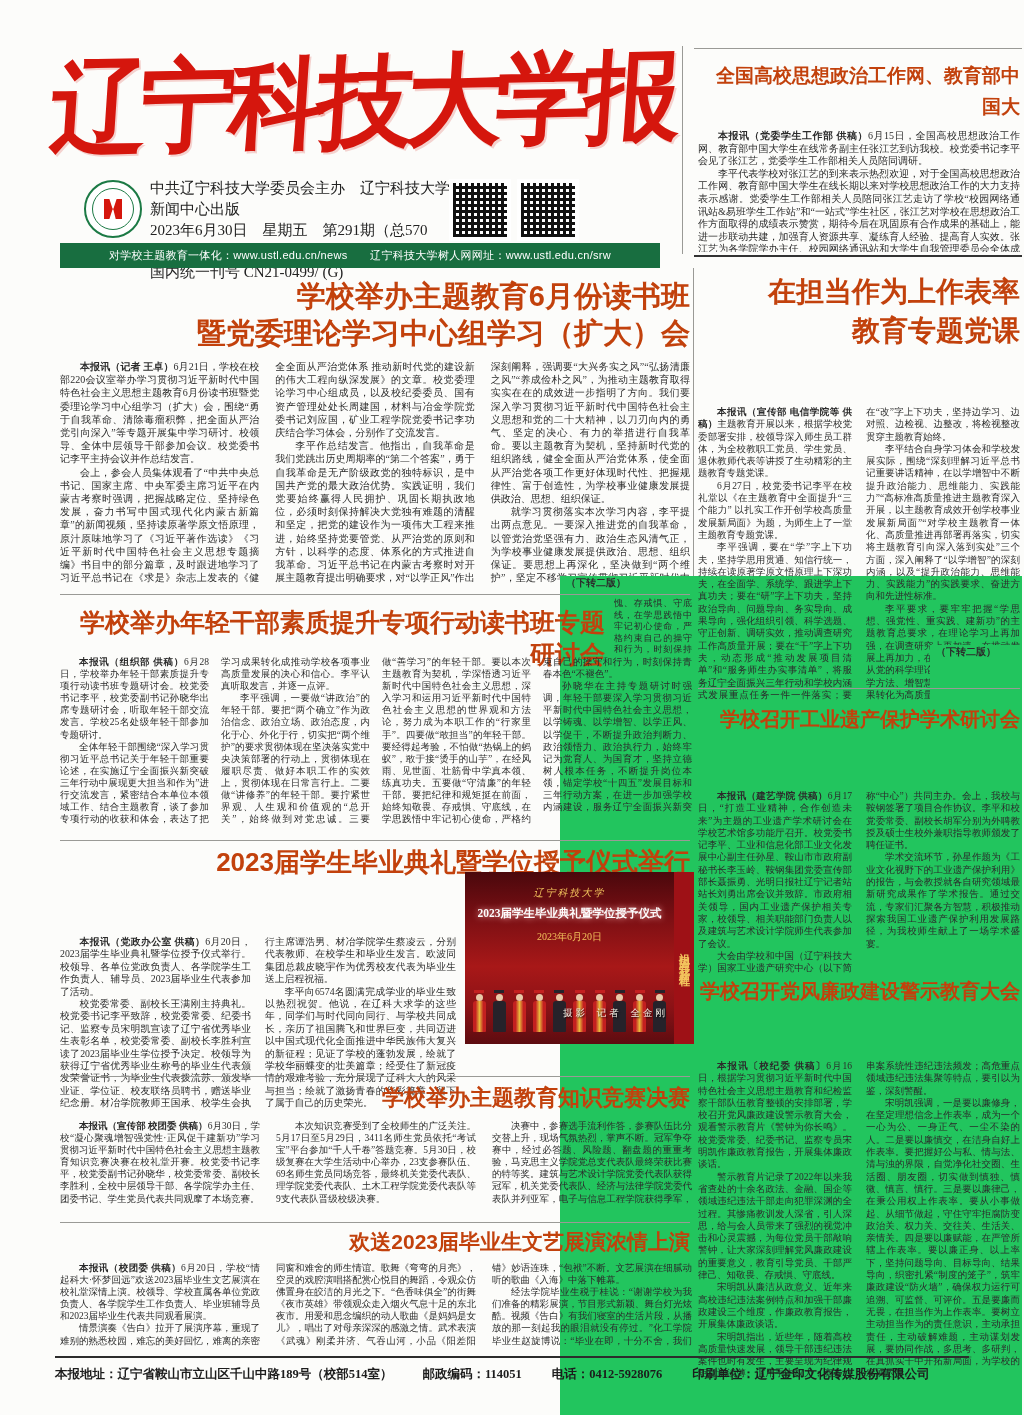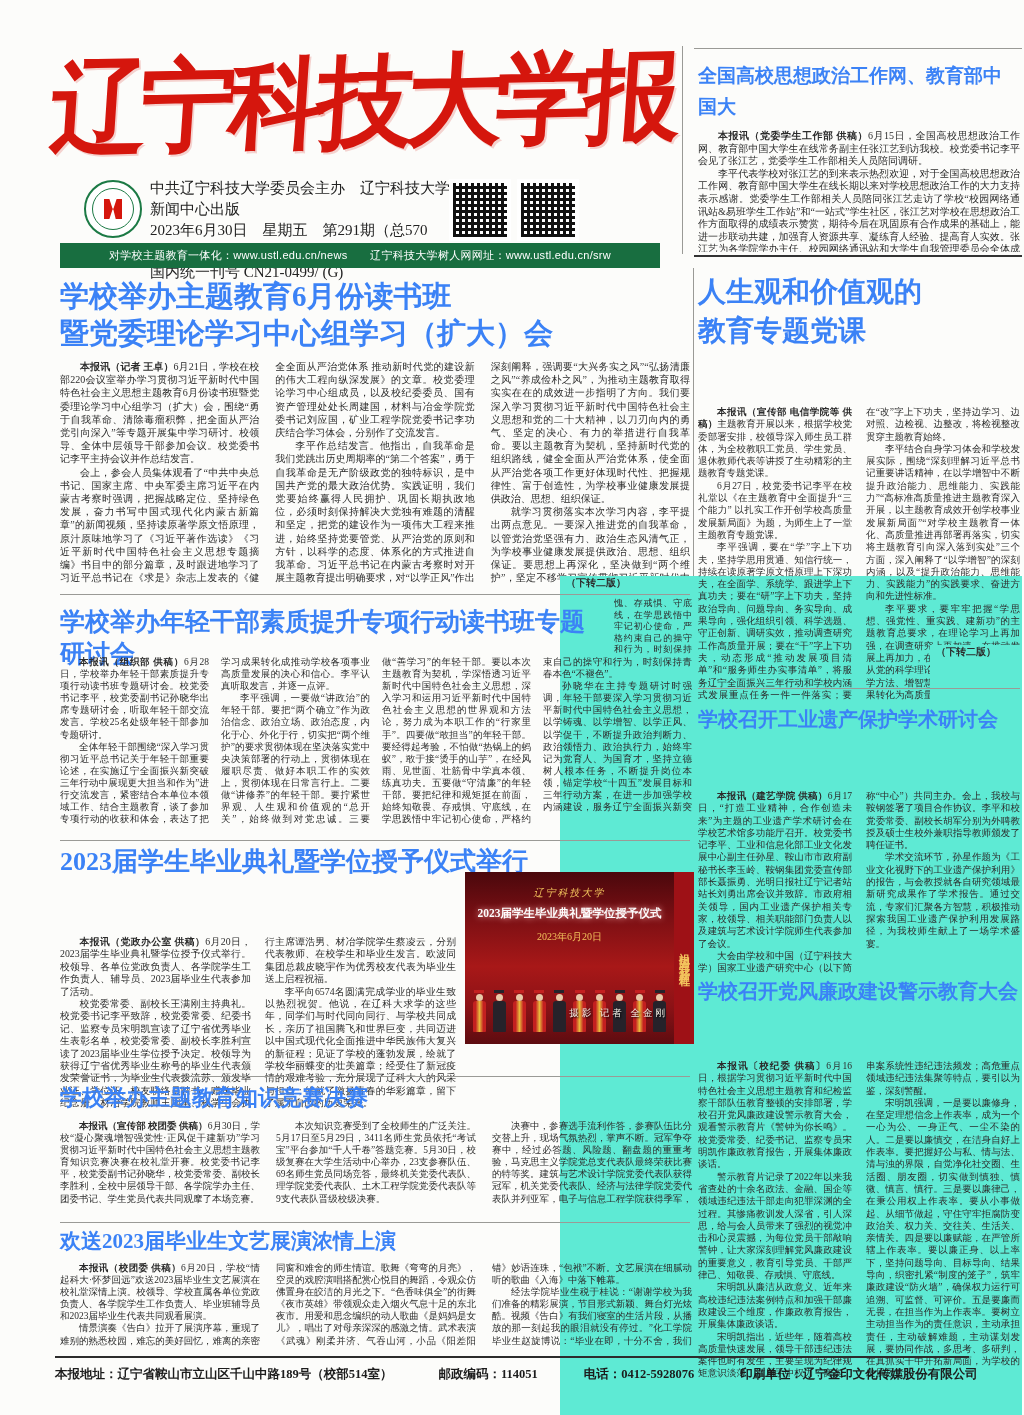--- a/index.html
+++ b/index.html
@@ -21,26 +21,26 @@
       outline:3px solid #fff;box-shadow:0 0 0 4px #fff;}
   #qr1{left:453px;} #qr2{left:521px;}
   #green-bar{left:60px;top:243px;width:600px;height:25px;background:#186e40;color:#fff;
       display:flex;align-items:center;justify-content:center;font-size:11px;letter-spacing:.3px;
       font-family:"Liberation Sans",sans-serif;}
   
   .hrule{background:#9a9a96;height:1px;}
   .hrule-dark{background:#333;height:2px;}
   .vrule{background:#9a9a96;width:1px;}
   
-  .headline{font-weight:bold;color:#3b82f6;text-align:left;font-family:Liberation Serif, serif;}
+  .headline{font-weight:bold;color:#c2410c;text-align:right;font-family:Liberation Sans, sans-serif;}
   
   .body-text{text-align:justify;overflow:hidden;position:absolute;}
   .body-text .para{margin:0;text-indent:2em;}
   .body-text b{font-weight:bold;}
-  .jump{position:absolute;right:2px;bottom:0;background:#5eead4;font-weight:bold;padding-left:6px;}
+  .jump{position:absolute;right:2px;bottom:0;background:#22c55e;font-weight:bold;padding-left:6px;}
   .cols2{column-count:2;column-gap:14px;margin-top:46px;}
   .cols3{column-count:3;column-gap:16px;}
   .cols4{column-count:4;column-gap:12px;}
   
   #grad-photo{left:465px;top:872px;width:229px;height:172px;
       background:linear-gradient(180deg,#4a080c 0%,#7e1014 28%,#a81818 55%,#8c1216 78%,#5d0c10 100%);
       overflow:hidden;color:#fff;}
   #grad-photo .school{position:absolute;left:0;right:20px;top:14px;text-align:center;color:#f3c45d;
       font-size:10px;font-style:italic;letter-spacing:2px;}
   #grad-photo .banner{position:absolute;left:2px;right:22px;top:34px;text-align:center;color:#fdfdfd;
@@ -49,27 +49,27 @@
   #grad-photo .figures{position:absolute;left:4px;right:24px;bottom:12px;display:flex;justify-content:space-around;align-items:flex-end;}
   .figure{width:13px;height:42px;display:flex;flex-direction:column;align-items:center;}
   .figure .head{width:7px;height:7px;border-radius:50%;background:#e8c9a8;}
   .figure .cap{width:10px;height:3px;margin-bottom:1px;}
   .figure .gown{width:13px;height:31px;border-radius:3px 3px 1px 1px;}
   .fig-red .gown{background:linear-gradient(90deg,#c42020 20%,#e8b83c 50%,#c42020 80%);}
   .fig-red .cap{background:#c42020;}
   .fig-black .gown{background:#26222a;}
   .fig-black .cap{background:#26222a;}
   #grad-photo .caption{position:absolute;right:26px;bottom:24px;color:#f5f0e6;font-size:9.5px;letter-spacing:3px;
-      text-shadow:1px 1px 2px #000;font-family:Liberation Sans, sans-serif;}
+      text-shadow:1px 1px 2px #000;font-family:Liberation Mono, monospace;}
   #grad-photo .side-slogan{position:absolute;right:0;top:0;bottom:0;width:20px;background:#9e1116;
       color:#f3c45d;writing-mode:vertical-rl;text-align:center;font-size:11px;font-weight:bold;letter-spacing:4px;
       display:flex;align-items:center;justify-content:center;}
   
   #footer-rule{left:55px;top:1356px;width:914px;height:2px;background:#2c2c2c;}
-  #footer{left:55px;top:1366px;width:914px;display:flex;gap:46px;font-size:12.5px;font-weight:bold;color:#1c1c1c;white-space:nowrap;}
+  #footer{left:55px;top:1366px;width:914px;display:flex;gap:30px;font-size:12.5px;font-weight:bold;color:#1c1c1c;white-space:nowrap;}
   
   #cadre-sidebar{left:614px;top:598px;width:78px;height:56px;font-size:9px;line-height:11.5px;text-align:justify;overflow:hidden;}
 </style>
 </head>
 <body>
 
 <div id="page">
 
   <div class="abs" id="masthead-title">
     <span>辽宁科技大学报</span>
@@ -117,21 +117,21 @@
     <p class="para"><b>本报讯（记者 王卓）</b><span>6月21日，学校在校部220会议室举办学习贯彻习近平新时代中国特色社会主义思想主题教育6月份读书班暨党委理论学习中心组学习（扩大）会，围绕“勇于自我革命、清除毒瘤积弊，把全面从严治党引向深入”等专题开展集中学习研讨。校领导、全体中层领导干部参加会议。校党委书记李平主持会议并作总结发言。</span></p>
     <div>
         <p class="para">会上，参会人员集体观看了“中共中央总书记、国家主席、中央军委主席习近平在内蒙古考察时强调，把握战略定位、坚持绿色发展，奋力书写中国式现代化内蒙古新篇章”的新闻视频，坚持读原著学原文悟原理，原汁原味地学习了《习近平著作选读》《习近平新时代中国特色社会主义思想专题摘编》书目中的部分篇章，及时跟进地学习了习近平总书记在《求是》杂志上发表的《健全全面从严治党体系 推动新时代党的建设新的伟大工程向纵深发展》的文章。校党委理论学习中心组成员，以及校纪委委员、国有资产管理处处长周建国，材料与冶金学院党委书记刘应国，矿业工程学院党委书记李功庆结合学习体会，分别作了交流发言。</p>
         <p class="para">李平作总结发言。他指出，自我革命是我们党跳出历史周期率的“第二个答案”，勇于自我革命是无产阶级政党的独特标识，是中国共产党的最大政治优势。实践证明，我们党要始终赢得人民拥护、巩固长期执政地位，必须时刻保持解决大党独有难题的清醒和坚定，把党的建设作为一项伟大工程来推进，始终坚持党要管党、从严治党的原则和方针，以科学的态度、体系化的方式推进自我革命。习近平总书记在内蒙古考察时对开展主题教育提出明确要求，对“以学正风”作出深刻阐释，强调要“大兴务实之风”“弘扬清廉之风”“养成俭朴之风”，为推动主题教育取得实实在在的成效进一步指明了方向。我们要深入学习贯彻习近平新时代中国特色社会主义思想和党的二十大精神，以刀刃向内的勇气、坚定的决心、有力的举措进行自我革命。要以主题教育为契机，坚持新时代党的组织路线，健全全面从严治党体系，使全面从严治党各项工作更好体现时代性、把握规律性、富于创造性，为学校事业健康发展提供政治、思想、组织保证。</p>
         <p class="para">就学习贯彻落实本次学习内容，李平提出两点意见。一要深入推进党的自我革命，以管党治党坚强有力、政治生态风清气正，为学校事业健康发展提供政治、思想、组织保证。要思想上再深化，坚决做到“两个维护”，坚定不移学习宣传贯彻习近平新时代中国特色社会主义思想，将其作为首要的、长期的、重大的政治任务，努力学懂弄通做实；要深刻理解开展主题教育对于以自我革命精神深入推进全面从严治党、持续净化政治生态的重大意义，坚持不懈用习近平新时代中国特色社会主义思想凝心铸魂；要坚持领导干部带头学、普通党员跟进学，推动全校师生党员学习热潮，不断拓展学习的广度和深度。要行动上再加强，永葆自我革命和斗争精神，锤炼干事创业本领，以“打铁必须自身硬”的姿态和状态，不断实现自我净化、自我完善、自我革新、自我提高，以时不我待的紧迫感和“本领恐慌”的危机感、“昼无为、夜难寐”的使命感和事业心，潜下心来学习，沉下心来工作，心无旁骛钻研业务，全面增强本领，开创学校事业发展新局面。要措施上再压实，坚定不移把全面从严治党引向深入，要坚持责任上全链条，让全校每名党员、干部行使应有权利、履行应尽责任，切实增强管党治党的责任感、使命感；要以党内监督为主导，建立健全党内监督体系，促进各类监督贯通协调，纪检监察部门要在加强政治监督、日常监督上下大气力，严格执纪精准问责，增强监督严肃性、协同性、有效性，发挥监督保障执行和促进完善发展作用。</p>
       </div>
   </div>
   <div class="abs jump" style="left:560px;top:576px;font-size:10px;">（下转二版）</div>
 
   <div class="abs headline" style="left:698px;top:272px;width:322px;font-size:28px;line-height:39px;">
-    <div>人生观和价值观的</div>
+    <div>在担当作为上作表率</div>
     <div>教育专题党课</div>
   </div>
   <div class="body-text cols2" style="left:698px;top:360px;width:322px;height:298px;font-size:9.5px;line-height:12.3px;">
     <p class="para"><b>本报讯（宣传部 电信学院等 供稿）</b><span>主题教育开展以来，根据学校党委部署安排，校领导深入师生员工群体，为全校教职工党员、学生党员、退休教师代表等讲授了生动精彩的主题教育专题党课。</span></p>
     <div>
         <p class="para">6月27日，校党委书记李平在校礼堂以《在主题教育中全面提升“三个能力” 以扎实工作开创学校高质量发展新局面》为题，为师生上了一堂主题教育专题党课。</p>
         <p class="para">李平强调，要在“学”字上下功夫，坚持学思用贯通、知信行统一，持续在读原著学原文悟原理上下深功夫，在全面学、系统学、跟进学上下真功夫；要在“研”字上下功夫，坚持政治导向、问题导向、务实导向、成果导向，强化组织引领、科学选题、守正创新、调研实效，推动调查研究工作高质量开展；要在“干”字上下功夫，动态形成“推动发展项目清单”和“服务师生办实事清单”，将服务辽宁全面振兴三年行动和学校内涵式发展重点任务一件一件落实；要在“改”字上下功夫，坚持边学习、边对照、边检视、边整改，将检视整改贯穿主题教育始终。</p>
         <p class="para">李平结合自身学习体会和学校发展实际，围绕“深刻理解习近平总书记重要讲话精神，在以学增智中不断提升政治能力、思维能力、实践能力”“高标准高质量推进主题教育深入开展，以主题教育成效开创学校事业发展新局面”“对学校主题教育一体化、高质量推进再部署再落实，切实将主题教育引向深入落到实处”三个方面，深入阐释了“以学增智”的深刻内涵，以及“提升政治能力、思维能力、实践能力”的实践要求、奋进方向和先进性标准。</p>
         <p class="para">李平要求，要牢牢把握“学思想、强党性、重实践、建新功”的主题教育总要求，在理论学习上再加强，在调查研究上再加速，在推动发展上再加力，在检视整改上再加深，从党的科学理论中悟规律、明方向、学方法、增智慧，切实把主题教育成果转化为高质量发展的理念思路、推动落实的具体举措、解决问题的实际成效，为实施科教兴国战略、强化现代化建设人才支撑作出应有贡献，在推动学校高质量发展和辽宁全面振兴新突破上展现更大担当和作为。</p>
       </div>

